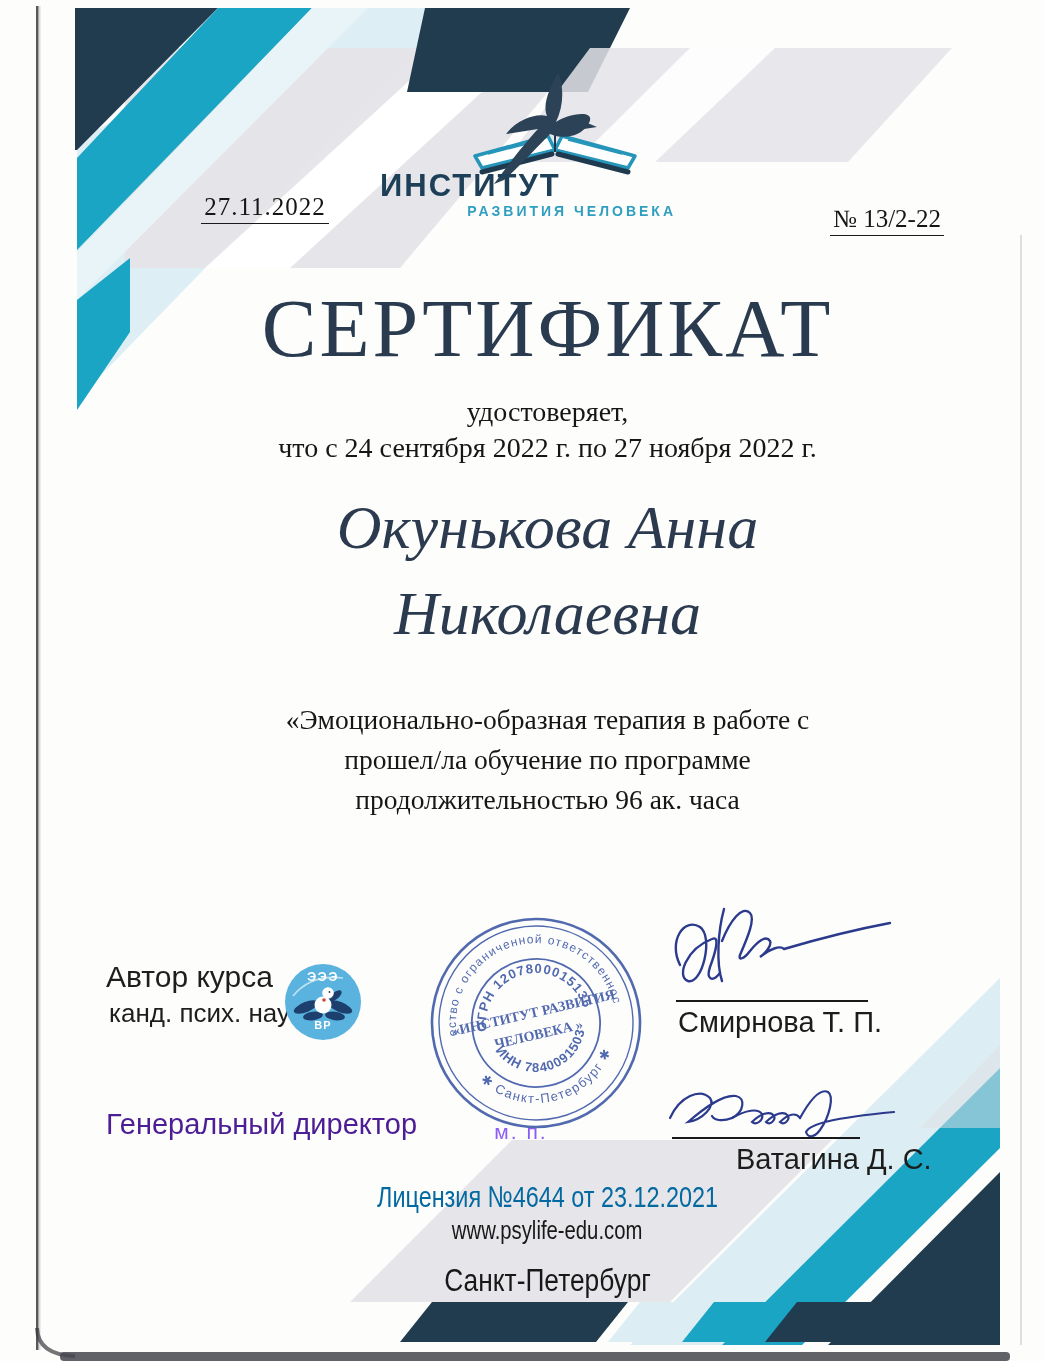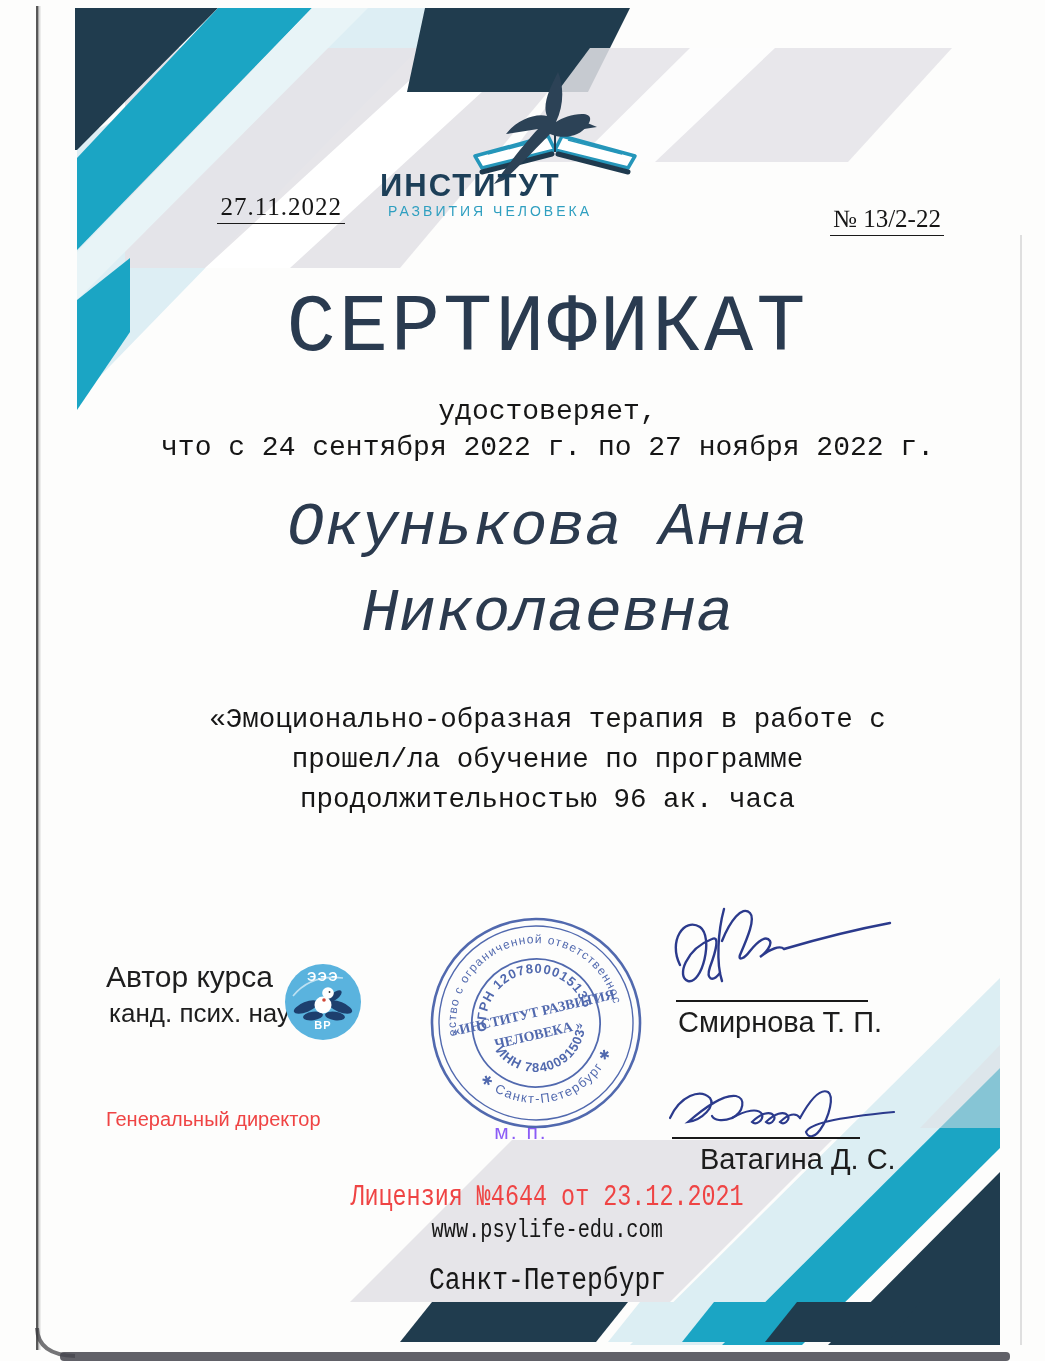--- a/index.html
+++ b/index.html
@@ -5,46 +5,46 @@
   html,body{margin:0;padding:0;}
   body{
     width:1045px;height:1361px;position:relative;overflow:hidden;
     background:#fdfdfc;
     font-family:"Liberation Sans",sans-serif;
     -webkit-font-smoothing:antialiased;
   }
   .abs{position:absolute;}
   
   .serif{font-family:"Liberation Serif",serif;color:#161616;}
-  .center-col{left:85px;width:925px;text-align:center;font-family:Liberation Mono, monospace;}
-  .hdr-date{top:193px;left:185px;width:160px;text-align:right;font-size:25px;letter-spacing:1px;}
+  .center-col{left:85px;width:925px;text-align:center;}
+  .hdr-date{top:193px;left:185px;width:160px;text-align:center;font-size:25px;letter-spacing:1px;}
   .hdr-num{top:205px;left:822px;width:130px;text-align:center;font-size:25px;}
   .underl{border-bottom:1.6px solid #1a1a1a;padding:0 3px 2px 3px;display:inline-block;}
   .logo-title{top:168px;left:380px;width:300px;text-align:left;
     font-size:31px;font-weight:bold;letter-spacing:2px;color:#1d3f58;}
-  .logo-sub{top:203px;left:388px;width:300px;text-align:left;
-    font-size:14px;font-weight:normal;letter-spacing:3px;color:#2f9fc0;}
+  .logo-sub{top:203px;left:376px;width:300px;text-align:right;
+    font-size:14px;font-weight:bold;letter-spacing:3px;color:#2f9fc0;}
   .cert-title{top:282px;font-size:82px;letter-spacing:3px;color:#2a3b50;}
   .certifies{top:396px;font-size:28px;}
   .period{top:432px;font-size:28px;}
   .name{font-style:italic;font-size:62px;color:#2b3a4e;}
   .name1{top:492px;}
   .name2{top:578px;}
   .program{top:700px;font-size:27.5px;line-height:40px;}
   .author-label{top:960px;left:106px;font-size:30px;color:#1e1e1e;}
   .author-degree{top:998px;left:109px;font-size:26px;color:#1e1e1e;}
-  .director-label{top:1108px;left:106px;font-size:20px;color:#ef4444;}
+  .director-label{top:1108px;left:106px;font-size:29px;color:#4c1d95;}
   .mp{top:1120px;left:471px;width:100px;text-align:center;font-size:21px;letter-spacing:2px;color:#8b5cf6;}
   .sig-name{font-size:29px;color:#1c1c1c;}
   .sig1-name{top:1006px;left:678px;}
-  .sig2-name{top:1143px;left:700px;}
+  .sig2-name{top:1143px;left:736px;}
   .sig-line{height:0;border-top:2px solid #191919;}
   .sig1-line{top:1000px;left:676px;width:192px;}
   .sig2-line{top:1137px;left:672px;width:188px;}
-  .license{top:1180px;font-size:30px;color:#ef4444;}
+  .license{top:1180px;font-size:30px;color:#0369a1;}
   .website{top:1215px;font-size:26px;color:#181818;}
   .city{top:1247px;font-size:31px;color:#181818;margin-top:16px;}
   .narrow{display:inline-block;transform:scaleX(.78);transform-origin:center;}
   .narrow2{display:inline-block;transform:scaleX(.85);transform-origin:center;}
   svg{display:block;}
   .noptr{pointer-events:none;}
 </style>
 </head>
 <body>
 

